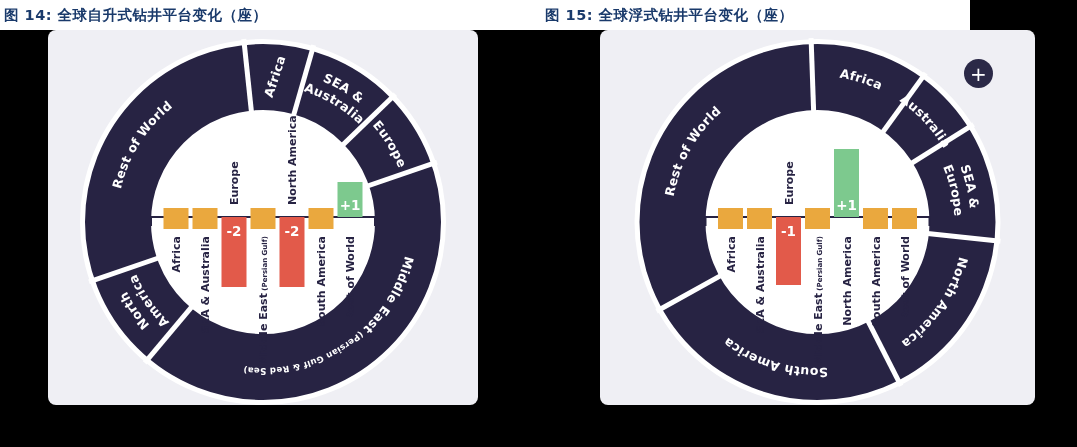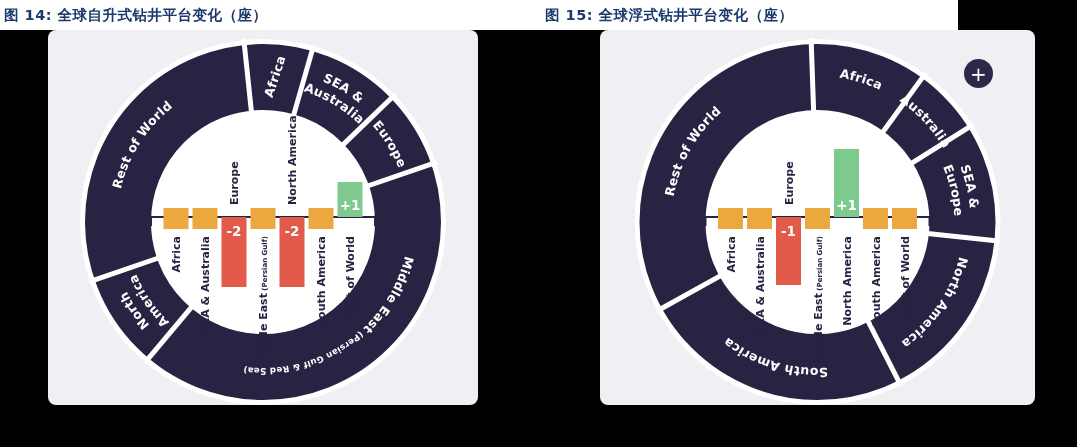--- a/index.html
+++ b/index.html
@@ -2,21 +2,21 @@
 <html><head>
 <meta charset="utf-8">
 <style>
   html,body{margin:0;padding:0;}
   body{
     width:1077px;height:447px;position:relative;overflow:hidden;
     background:#000000;
     font-family:"DejaVu Sans","Liberation Sans",sans-serif;
   }
   .title-strip{
-    position:absolute;left:0;top:0;width:958px;height:30px;background:#ffffff;
+    position:absolute;left:0;top:0;width:958px;height:30px;background:#ffffff;padding-left:12px;
   }
   .fig-title{
     position:absolute;top:6px;color:#1a3a6b;font-weight:700;font-size:14.5px;
     letter-spacing:.5px;white-space:nowrap;
   }
   .fig-title.t-left{left:4px;}
   .fig-title.t-right{left:545px;}
   .card{
     position:absolute;top:30px;height:375px;background:#efeff4;border-radius:8px;
   }

